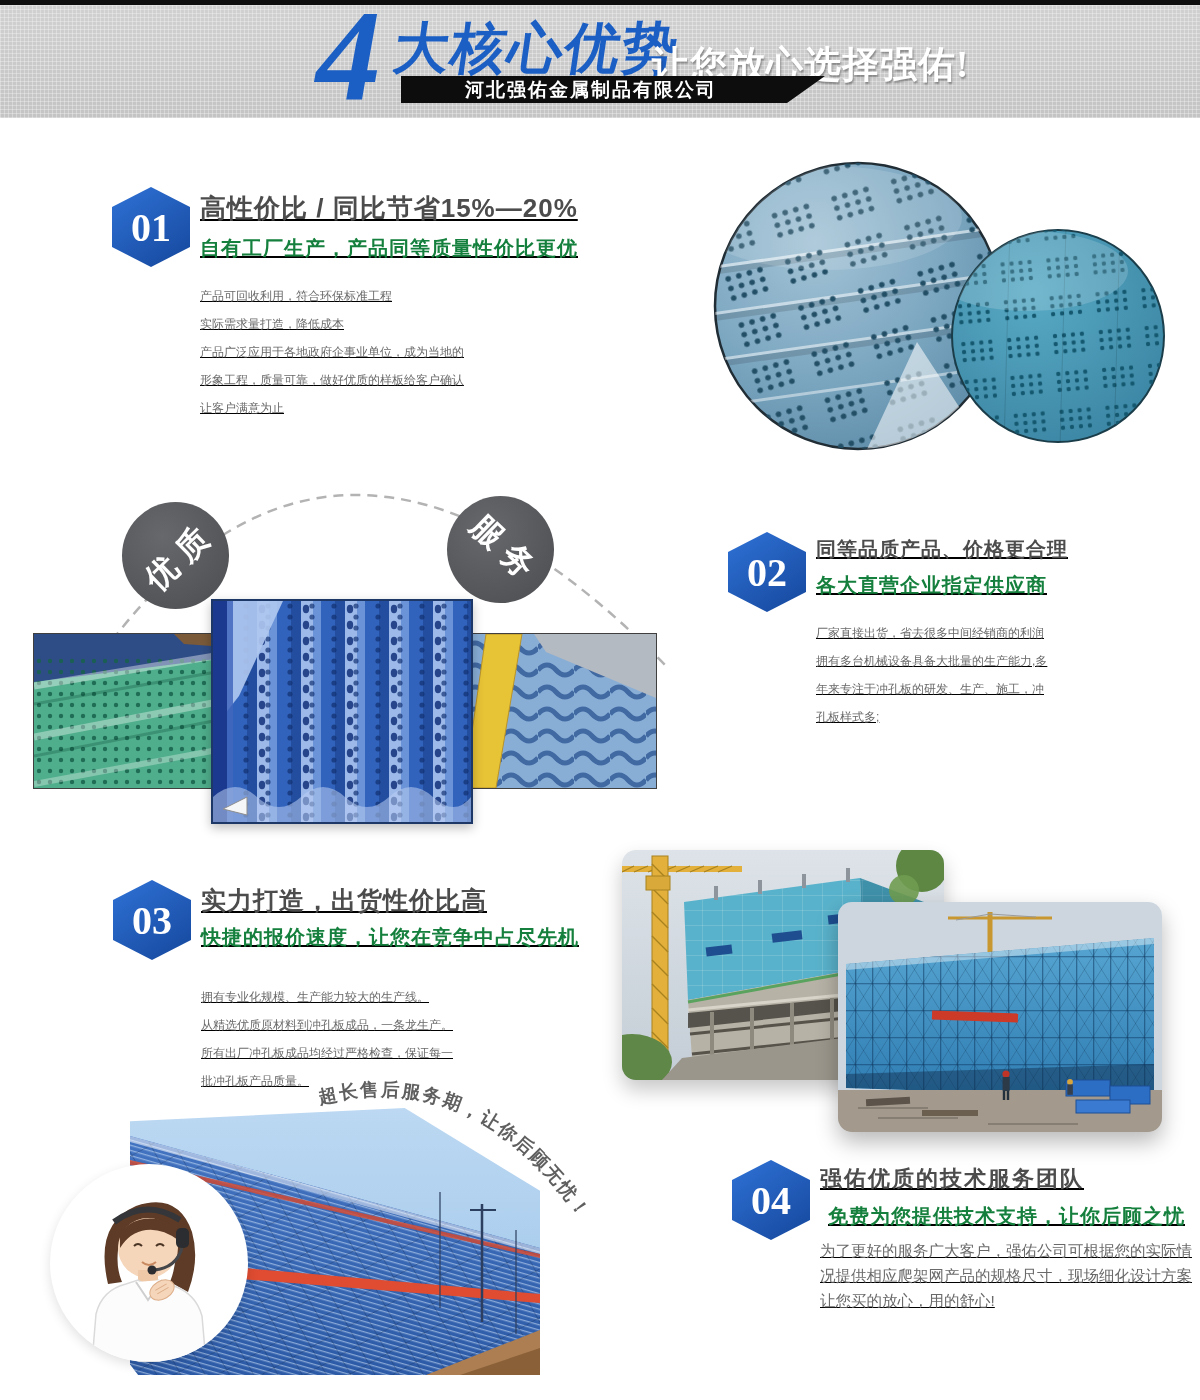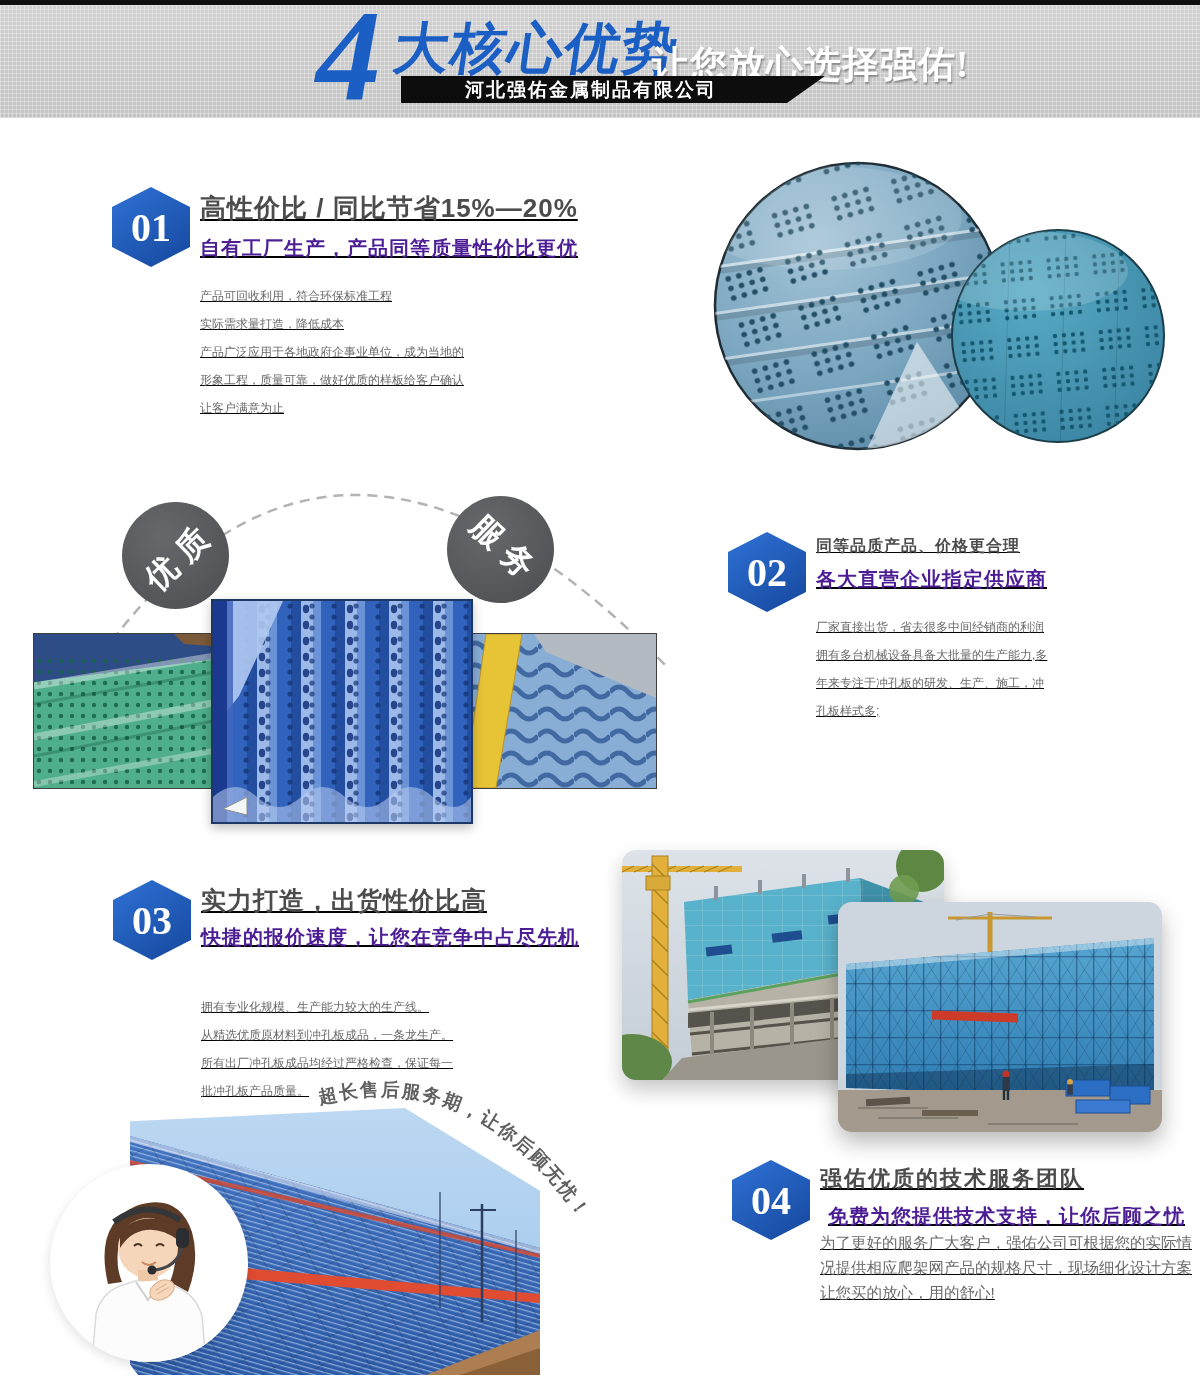--- a/index.html
+++ b/index.html
@@ -30,34 +30,34 @@
   
   .sec{position:absolute;}
   .hex{position:absolute;left:0;top:0;width:78px;height:80px;
        background:linear-gradient(145deg,#2f72d6,#15479c);
        clip-path:polygon(50% 0,100% 25%,100% 75%,50% 100%,0 75%,0 25%);
        display:flex;align-items:center;justify-content:center;}
   .hex span{color:#fff;font:bold 40px "Liberation Serif",serif;}
   .stext{margin-left:88px;padding-top:4px;text-decoration:underline;}
   .stitle{font-size:26px;font-weight:bold;color:#4c4c4c;letter-spacing:1px;white-space:nowrap;}
   .ssub{margin-top:9px;font-family:"Liberation Serif",serif;font-size:20px;font-weight:bold;
-        color:#4c1d95;letter-spacing:1px;white-space:nowrap;}
+        color:#15803d;letter-spacing:1px;white-space:nowrap;}
   .sbody{margin-top:20px;font-size:12px;color:#6a6a6a;line-height:28px;}
   .bl{white-space:nowrap;}
   .s1{left:112px;top:174px;width:580px;margin-top:13px;}
   .s2{left:728px;top:532px;width:460px;}
-  .s2 .stitle{font-size:16px;}
+  .s2 .stitle{font-size:20px;}
   .s3{left:113px;top:880px;width:580px;}
   .s3 .stitle{font-size:25px;}
   .s3 .ssub{margin-top:7px;}
-  .s3 .sbody{margin-top:42px;}
+  .s3 .sbody{margin-top:32px;}
   .s4{left:732px;top:1160px;width:460px;}
   .s4 .stitle{font-size:22px;letter-spacing:2px;}
   .s4 .ssub{margin-left:8px;}
-  .s4 .sbody{font-size:15.5px;line-height:25px;margin-top:0;}
+  .s4 .sbody{font-size:15.5px;line-height:25px;margin-top:8px;}
 
   
   .arcsvg{position:absolute;left:60px;top:300px;width:620px;height:380px;z-index:0;}
   .badge{position:absolute;border-radius:50%;z-index:2;
          background:radial-gradient(circle at 38% 32%,#67686b,#4c4d50);
          display:flex;align-items:center;justify-content:center;color:#fff;font-weight:bold;}
   .badge span{letter-spacing:10px;margin-right:-10px;white-space:nowrap;}
   .bq{left:276px;top:432px;width:112px;height:112px;font-size:34px;}
   .bp{left:122px;top:502px;width:107px;height:107px;font-size:32px;}
   .bp span{transform:rotate(-44deg);}

